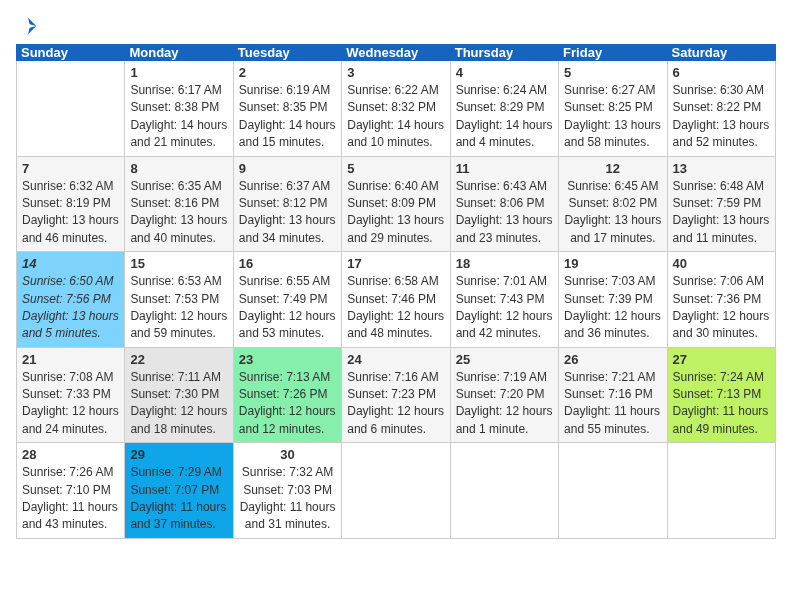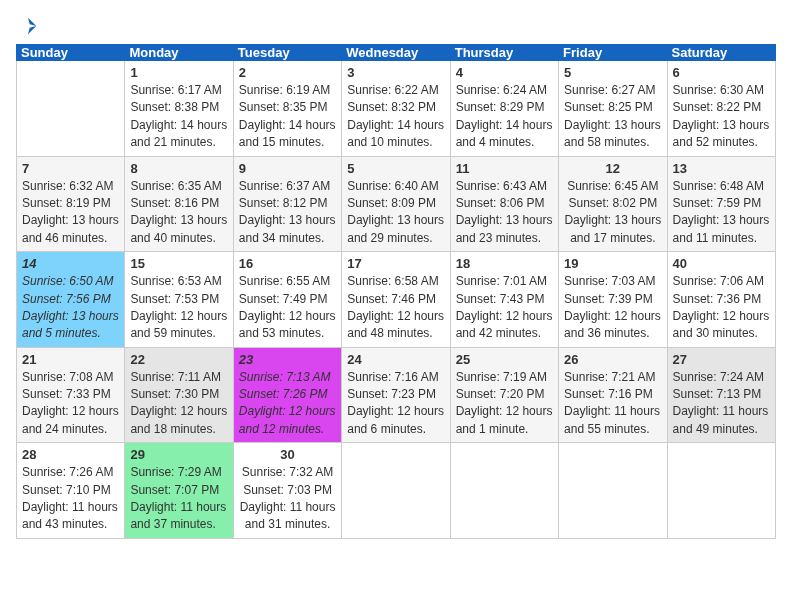--- a/index.html
+++ b/index.html
@@ -209,47 +209,47 @@
       </tr>
       <tr>
         <td style="background: rgb(245, 245, 245);">
           <span class="day-num">21</span>
           <div class="day-info">Sunrise: 7:08 AM<br>Sunset: 7:33 PM<br>Daylight: 12 hours<br>and 24 minutes.</div>
         </td>
         <td style="background: #e5e5e5;">
           <span class="day-num">22</span>
           <div class="day-info">Sunrise: 7:11 AM<br>Sunset: 7:30 PM<br>Daylight: 12 hours<br>and 18 minutes.</div>
         </td>
-        <td style="background: #d946ef; font-style: italic;">
+        <td style="background: #86efac;">
           <span class="day-num">23</span>
           <div class="day-info">Sunrise: 7:13 AM<br>Sunset: 7:26 PM<br>Daylight: 12 hours<br>and 12 minutes.</div>
         </td>
         <td style="background: rgb(245, 245, 245);">
           <span class="day-num">24</span>
           <div class="day-info">Sunrise: 7:16 AM<br>Sunset: 7:23 PM<br>Daylight: 12 hours<br>and 6 minutes.</div>
         </td>
         <td style="background: rgb(245, 245, 245);">
           <span class="day-num">25</span>
           <div class="day-info">Sunrise: 7:19 AM<br>Sunset: 7:20 PM<br>Daylight: 12 hours<br>and 1 minute.</div>
         </td>
         <td style="background: rgb(245, 245, 245);">
           <span class="day-num">26</span>
           <div class="day-info">Sunrise: 7:21 AM<br>Sunset: 7:16 PM<br>Daylight: 11 hours<br>and 55 minutes.</div>
         </td>
-        <td style="background: #e5e5e5;">
+        <td style="background: #bef264;">
           <span class="day-num">27</span>
           <div class="day-info">Sunrise: 7:24 AM<br>Sunset: 7:13 PM<br>Daylight: 11 hours<br>and 49 minutes.</div>
         </td>
       </tr>
       <tr>
         <td style="background: rgb(255, 255, 255);">
           <span class="day-num">28</span>
           <div class="day-info">Sunrise: 7:26 AM<br>Sunset: 7:10 PM<br>Daylight: 11 hours<br>and 43 minutes.</div>
         </td>
-        <td style="background: #86efac;">
+        <td style="background: #0ea5e9;">
           <span class="day-num">29</span>
           <div class="day-info">Sunrise: 7:29 AM<br>Sunset: 7:07 PM<br>Daylight: 11 hours<br>and 37 minutes.</div>
         </td>
         <td style="background: rgb(255, 255, 255); text-align: center;">
           <span class="day-num">30</span>
           <div class="day-info">Sunrise: 7:32 AM<br>Sunset: 7:03 PM<br>Daylight: 11 hours<br>and 31 minutes.</div>
         </td>
         <td class="empty-cell" style="background: rgb(255, 255, 255);"></td>
         <td class="empty-cell" style="background: rgb(255, 255, 255);"></td>
         <td class="empty-cell" style="background: rgb(255, 255, 255);"></td>

